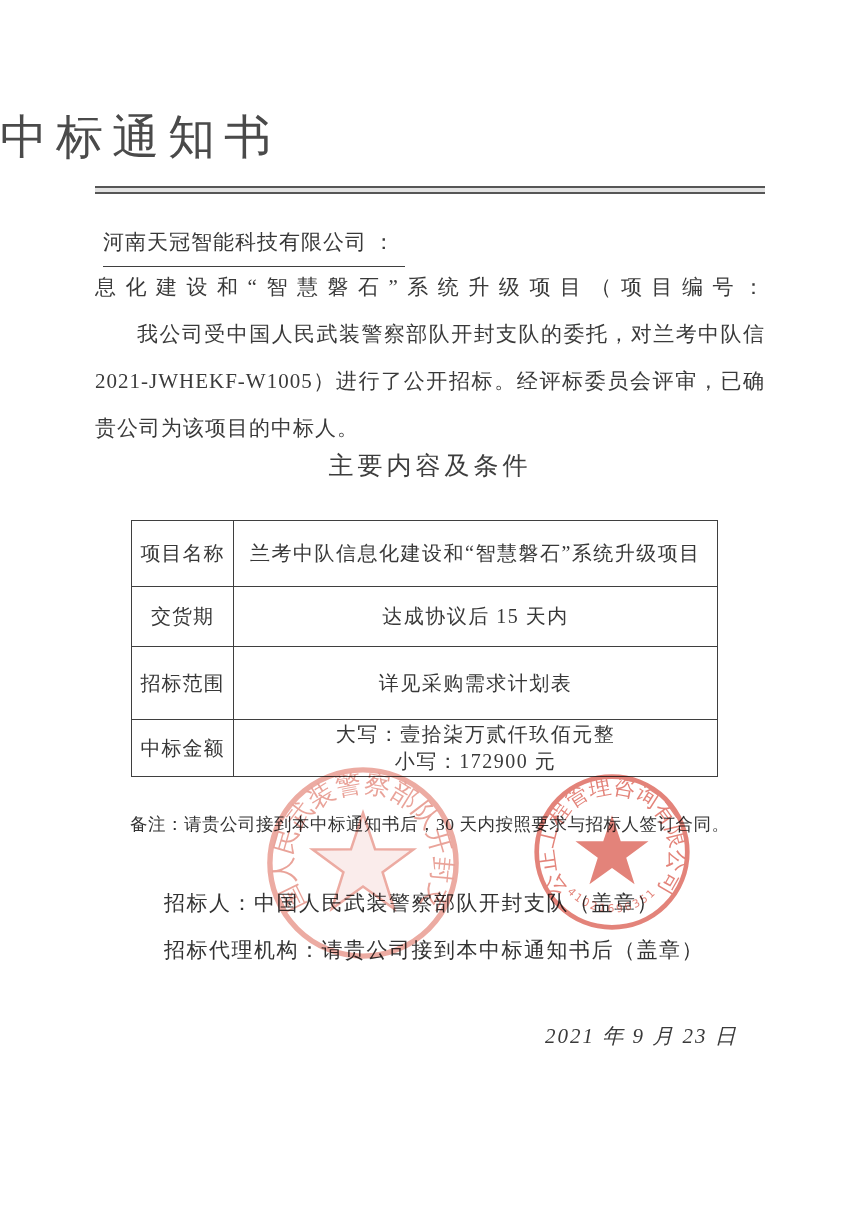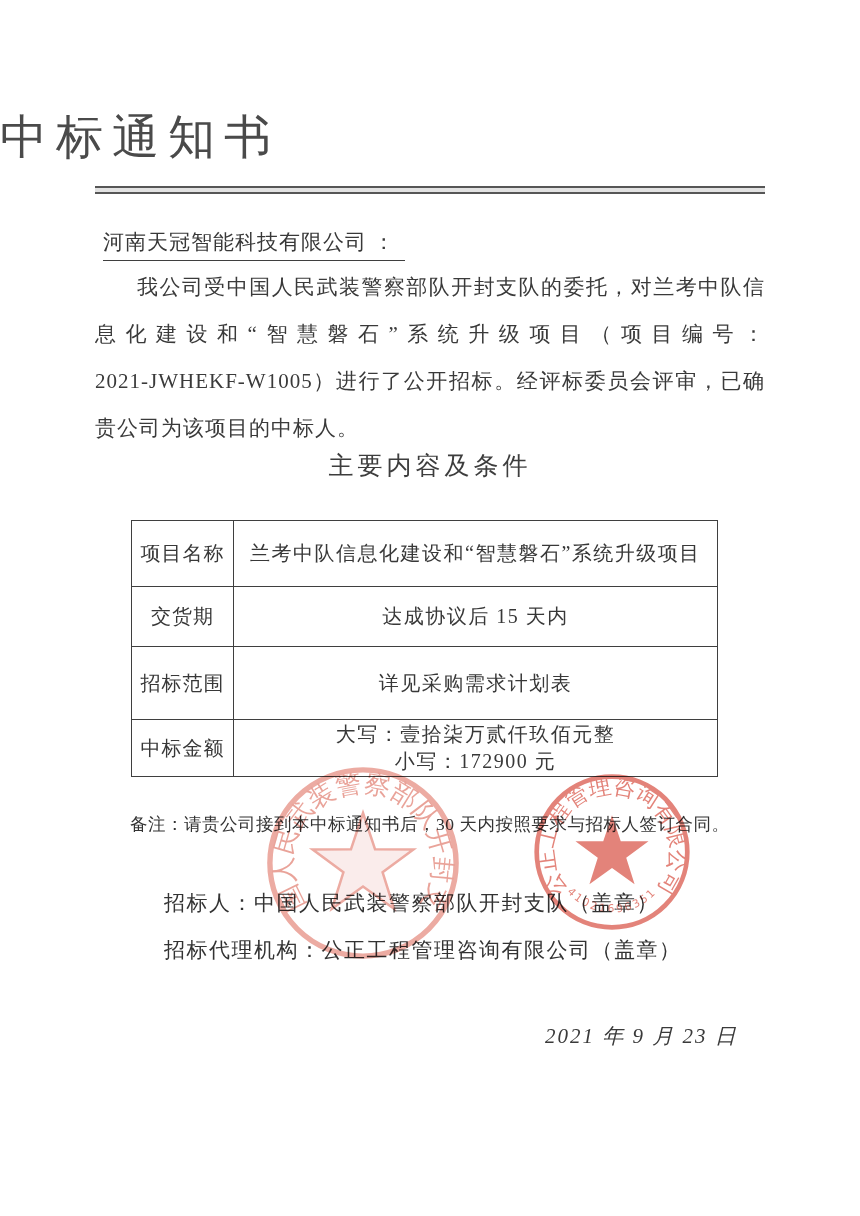--- a/index.html
+++ b/index.html
@@ -17,21 +17,21 @@
   .title-rule{
     position:absolute;top:186px;left:95px;width:670px;height:4px;
     border-top:2.5px solid #565656;border-bottom:2.5px solid #565656;
     background:#e2e2e2;
   }
   .recipient{
     position:absolute;top:228px;left:103px;
     font-size:21px;letter-spacing:1px;
   }
   .recipient .uline{
-    border-bottom:1.6px solid #3f3f3f;padding-bottom:6px;padding-right:10px;text-align:right;
+    border-bottom:1.6px solid #3f3f3f;padding-bottom:12px;padding-right:10px;text-align:right;
   }
   .para{
     position:absolute;top:264px;left:95px;width:670px;
     font-size:21px;color:#3a3a3a;
   }
   .pline{
     line-height:47px;height:47px;white-space:nowrap;
     text-align:justify;letter-spacing:1px;
   }
   .pline.fill{text-align-last:justify;white-space:normal;overflow:hidden;}
@@ -81,22 +81,22 @@
 <div class="page">
 
   <div class="doc-title">中标通知书</div>
   <div class="title-rule"></div>
 
   <div class="recipient">
     <span class="uline">河南天冠智能科技有限公司 ：</span>
   </div>
 
   <div class="para">
+    <div class="pline fill">息化建设和“智慧磐石”系统升级项目（项目编号：</div>
     <div class="pline fill indent">我公司受中国人民武装警察部队开封支队的委托，对兰考中队信</div>
-    <div class="pline fill">息化建设和“智慧磐石”系统升级项目（项目编号：</div>
     <div class="pline fill">2021-JWHEKF-W1005）进行了公开招标。经评标委员会评审，已确认</div>
     <div class="pline last">贵公司为该项目的中标人。</div>
   </div>
 
   <div class="section-title">主要内容及条件</div>
 
   <table class="doc-table">
     <colgroup>
         <col style="width:102px">
         <col style="width:484px">
@@ -120,21 +120,21 @@
           <div>大写：壹拾柒万贰仟玖佰元整</div>
           <div>小写：172900 元</div>
         </td>
       </tr>
     </tbody>
   </table>
 
   <div class="note">备注：请贵公司接到本中标通知书后，30 天内按照要求与招标人签订合同。</div>
 
   <div class="tenderer">招标人：中国人民武装警察部队开封支队（盖章）</div>
-  <div class="agency">招标代理机构：公正工程管理咨询有限公司（盖章）</div>
+  <div class="agency">招标代理机构：请贵公司接到本中标通知书后（盖章）</div>
 
   <div class="doc-date">2021 年 9 月 23 日</div>
 
   <div class="stamp stamp-left">
     <svg viewBox="0 0 200 200" xmlns="http://www.w3.org/2000/svg">
       <circle cx="100" cy="100" r="95" fill="none" stroke="#e58a7e" stroke-width="5.5"></circle>
       <polygon points="100,49 112.3,86 151.4,86.3 120,109.5 131.7,146.7 100,124 68.3,146.7 80,109.5 48.6,86.3 87.7,86" fill="rgba(229,138,126,0.22)" stroke="#e58a7e" stroke-width="2.6"></polygon>
       <path id="sealArcL" d="M 49.1 150.9 A 72 72 0 1 1 150.9 150.9" fill="none"></path>
       <text font-size="26.5" fill="#e17f72" font-family="'Liberation Serif','DejaVu Serif',serif">
         <textPath href="#sealArcL" startOffset="50%" text-anchor="middle">中国人民武装警察部队开封支队</textPath>

